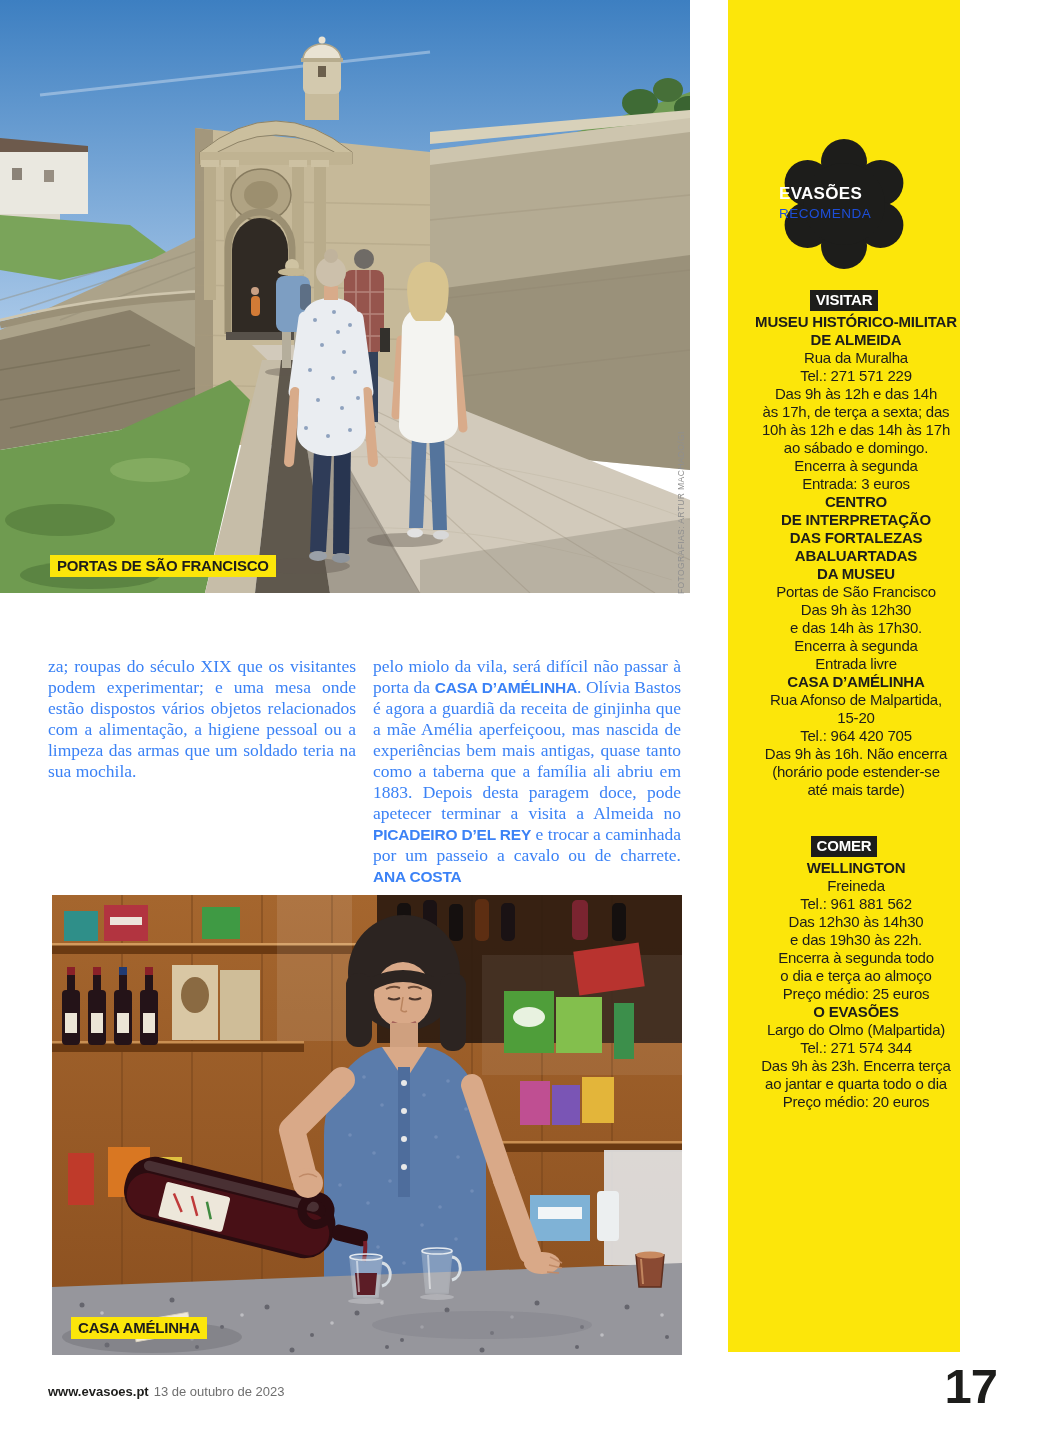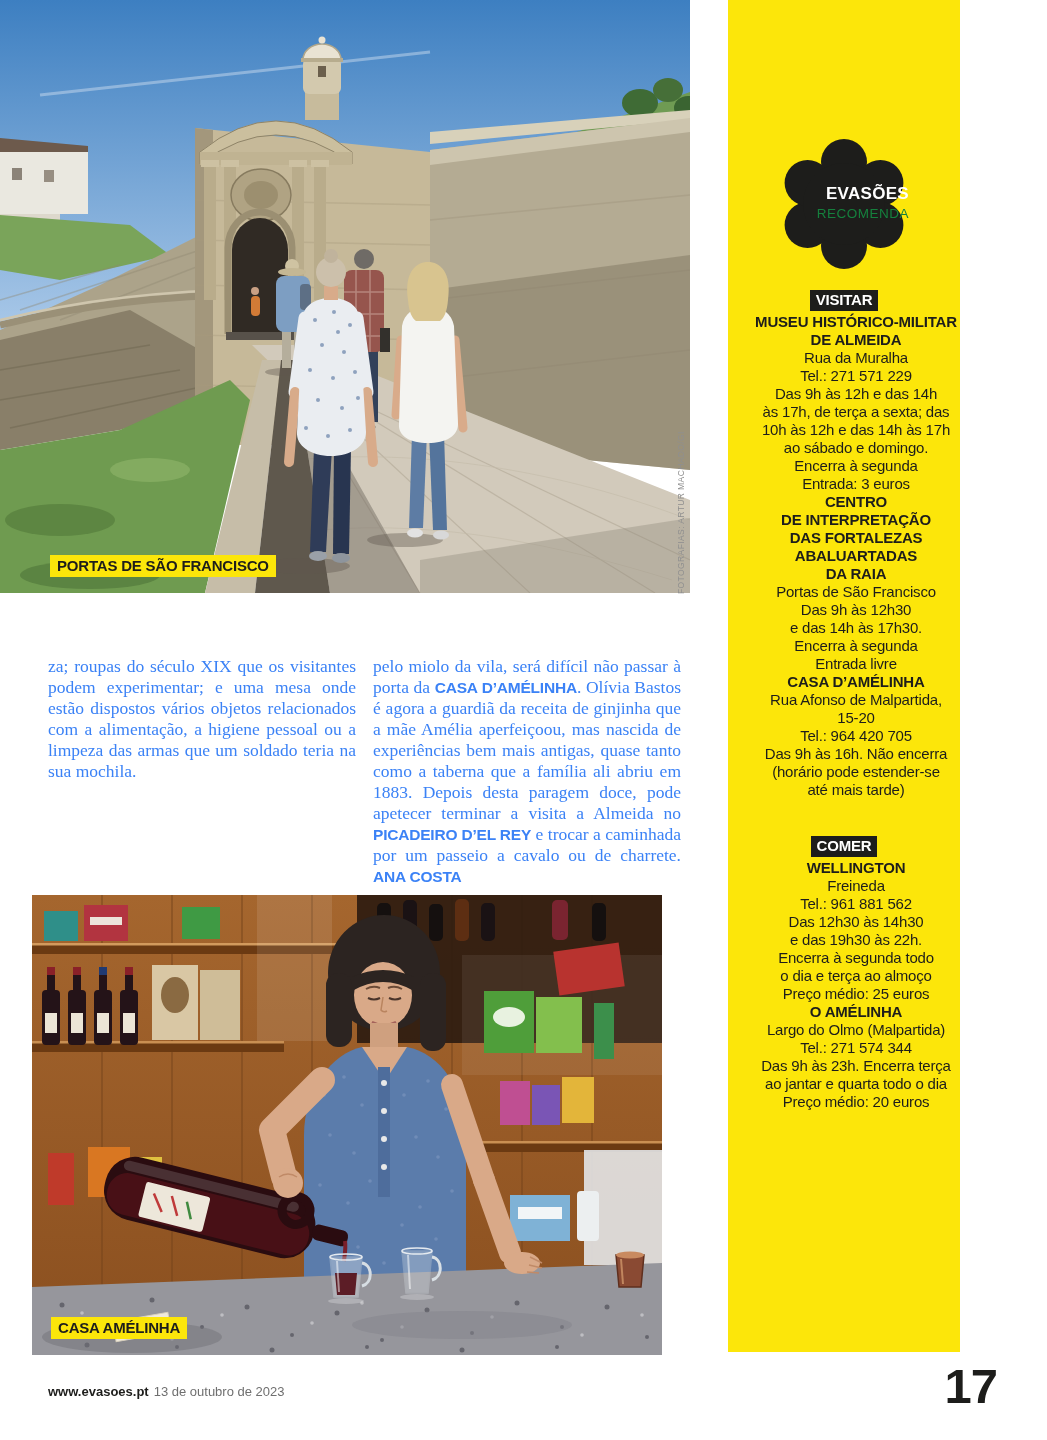--- a/index.html
+++ b/index.html
@@ -2,21 +2,21 @@
 <html><head>
 <meta charset="utf-8">
 <style>
   html,body{margin:0;padding:0;background:#ffffff;}
   body{width:1047px;height:1440px;position:relative;overflow:hidden;
        font-family:"Liberation Sans",sans-serif;color:#1d1d1b;}
   .page{position:absolute;inset:0;background:#fff;}
 
   
   .photo-top{position:absolute;left:0;top:0;width:690px;height:593px;overflow:hidden;}
-  .photo-bottom{position:absolute;left:32px;top:895px;width:630px;height:460px;overflow:hidden;}
+  .photo-bottom{position:absolute;left:52px;top:895px;width:630px;height:460px;overflow:hidden;}
   .photo-top svg,.photo-bottom svg{display:block;width:100%;height:100%;}
   .caption{position:absolute;background:#FCE60A;color:#1d1d1b;
            font-weight:700;font-size:15px;line-height:17px;letter-spacing:-0.2px;
            padding:2px 7px 3px;white-space:nowrap;}
   .caption-top{left:50px;top:555px;}
   .caption-bottom{left:19px;top:422px;}
   .photo-credit{position:absolute;left:676px;top:448px;height:146px;width:12px;
                 writing-mode:vertical-rl;transform:rotate(180deg);
                 font-size:8.5px;letter-spacing:.4px;color:#8f8f8f;white-space:nowrap;}
 
@@ -28,24 +28,24 @@
   .col-right{left:373px;}
   .col p{margin:0;}
   .col p.indent{text-indent:24px;}
   .bsans{font-family:"Liberation Sans",sans-serif;font-weight:700;
          font-size:15.5px;letter-spacing:-0.2px;}
 
   
   .sidebar{position:absolute;left:728px;top:0;width:232px;height:1352px;background:#FCE60A;}
   .badge{position:absolute;top:134px;left:51px;width:130px;height:140px;}
   .badge svg{position:absolute;inset:0;}
-  .badge-text{position:absolute;inset:0;text-align:right;color:#fff;}
+  .badge-text{position:absolute;inset:0;text-align:left;color:#fff;}
   .badge-line1{position:absolute;top:50px;width:100%;font-weight:700;font-size:17px;letter-spacing:.3px;}
   .badge-line2{position:absolute;top:72px;width:100%;font-weight:400;font-size:13.5px;
-               letter-spacing:.5px;color:#15803d;}
+               letter-spacing:.5px;color:#1d4ed8;}
   .sb-sec{position:absolute;left:0;right:0;text-align:center;
           font-size:15px;line-height:18px;letter-spacing:-0.2px;color:#1d1d1b;}
   .sec-visitar{top:290px;}
   .sec-comer{top:836px;}
   .tag{display:inline-block;background:#1d1d1b;color:#ffffff;font-weight:700;
        padding:1px 6px 2px;margin-bottom:2px;}
   .sb-line{white-space:nowrap;padding-left:24px;}
   .sb-line.strong{font-weight:700;}
 
   
@@ -462,21 +462,21 @@
           <div class="sb-line">Das 9h às 12h e das 14h</div>
           <div class="sb-line">às 17h, de terça a sexta; das</div>
           <div class="sb-line">10h às 12h e das 14h às 17h</div>
           <div class="sb-line">ao sábado e domingo.</div>
           <div class="sb-line">Encerra à segunda</div>
           <div class="sb-line">Entrada: 3 euros</div>
           <div class="sb-line strong">CENTRO</div>
           <div class="sb-line strong">DE INTERPRETAÇÃO</div>
           <div class="sb-line strong">DAS FORTALEZAS</div>
           <div class="sb-line strong">ABALUARTADAS</div>
-          <div class="sb-line strong">DA RAIA</div>
+          <div class="sb-line strong">DA MUSEU</div>
           <div class="sb-line">Portas de São Francisco</div>
           <div class="sb-line">Das 9h às 12h30</div>
           <div class="sb-line">e das 14h às 17h30.</div>
           <div class="sb-line">Encerra à segunda</div>
           <div class="sb-line">Entrada livre</div>
           <div class="sb-line strong">CASA D’AMÉLINHA</div>
           <div class="sb-line">Rua Afonso de Malpartida,</div>
           <div class="sb-line">15-20</div>
           <div class="sb-line">Tel.: 964 420 705</div>
           <div class="sb-line">Das 9h às 16h. Não encerra</div>
@@ -488,21 +488,21 @@
       <div><span class="tag">COMER</span></div>
       <div>
           <div class="sb-line strong">WELLINGTON</div>
           <div class="sb-line">Freineda</div>
           <div class="sb-line">Tel.: 961 881 562</div>
           <div class="sb-line">Das 12h30 às 14h30</div>
           <div class="sb-line">e das 19h30 às 22h.</div>
           <div class="sb-line">Encerra à segunda todo</div>
           <div class="sb-line">o dia e terça ao almoço</div>
           <div class="sb-line">Preço médio: 25 euros</div>
-          <div class="sb-line strong">O AMÉLINHA</div>
+          <div class="sb-line strong">O EVASÕES</div>
           <div class="sb-line">Largo do Olmo (Malpartida)</div>
           <div class="sb-line">Tel.: 271 574 344</div>
           <div class="sb-line">Das 9h às 23h. Encerra terça</div>
           <div class="sb-line">ao jantar e quarta todo o dia</div>
           <div class="sb-line">Preço médio: 20 euros</div>
         </div>
     </section>
   </aside>
 
   <div class="footer-left">

